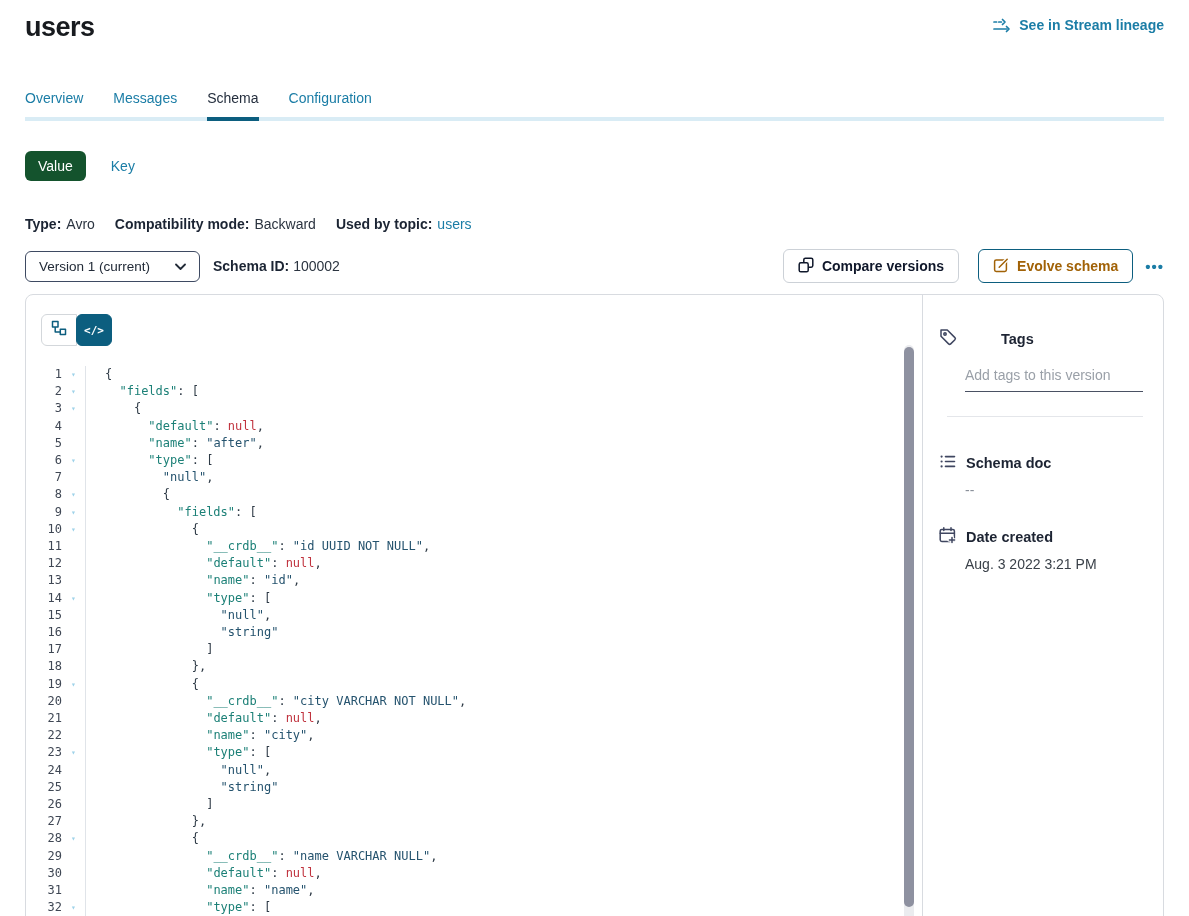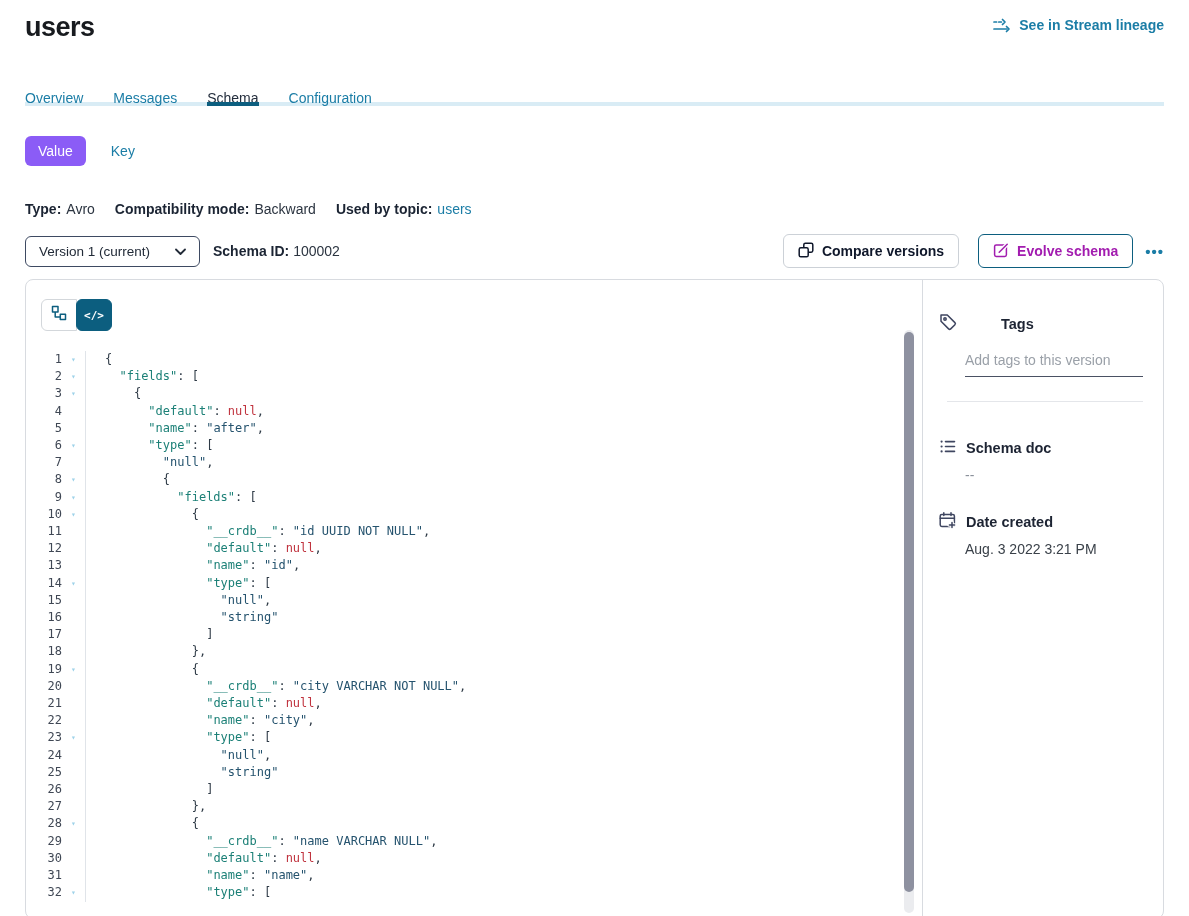--- a/index.html
+++ b/index.html
@@ -10,27 +10,27 @@
   
   .hdr { display:flex; justify-content:space-between; align-items:flex-start; padding-top:12px; }
   .title { font-size:27px; font-weight:800; letter-spacing:-0.5px; color:#181b1f; }
   .lineage { display:flex; align-items:center; gap:7px; color:#1b7da6; font-size:14px;
     font-weight:700; margin-top:5px; cursor:pointer; }
   .lineage svg { display:block; }
 
   
   .tabs { display:flex; gap:30px; margin-top:47px; position:relative; }
   .tabs .track { position:absolute; left:0; right:-0px; bottom:0; height:4px; background:#d9ecf5; width:1139px; }
-  .tab { font-size:14px; color:#1b7da6; padding-bottom:0; position:relative; cursor:pointer; z-index:1;text-align:right; }
+  .tab { font-size:14px; color:#1b7da6; padding-bottom:15px; position:relative; cursor:pointer; z-index:1;text-align:right; }
   .tab.active { color:#252f3e; font-weight:500; }
   .tab.active::after { content:""; position:absolute; left:0; right:0; bottom:0; height:4px; background:#0c5e7f; }
 
   
   .vk { margin-top:30px; display:flex; align-items:center; }
-  .btn-value { background:#8b5cf6; color:#fff; font-size:14px; padding:7px 13px; border:none;
+  .btn-value { background:#14532d; color:#fff; font-size:14px; padding:7px 13px; border:none;
     border-radius:6px; font-family:inherit; cursor:pointer; }
   .btn-key { color:#1b7da6; font-size:14px; margin-left:25px; background:none; border:none;
     font-family:inherit; cursor:pointer; }
 
   
   .meta { margin-top:35px; font-size:14px; display:flex; gap:20px; color:#2b3440; }
   .meta b { color:#1b2433; font-weight:700; }
   .meta .pair { display:flex; gap:5px; }
   .meta a { color:#1b7da6; text-decoration:none; cursor:pointer; }
 
@@ -39,21 +39,21 @@
   .select { width:175px; height:31px; border:1px solid #3e4a62; border-radius:6px; display:flex;
     align-items:center; justify-content:space-between; padding:0 13px; font-size:13.5px;
     color:#222b38; cursor:pointer; background:#fff; }
   .select svg { color:#222b38; }
   .schema-id { margin-left:13px; font-size:14px; }
   .schema-id b { color:#1b2433; }
   .right-actions { margin-left:auto; display:flex; align-items:center; }
   .btn-compare { display:flex; align-items:center; gap:8px; border:1px solid #ccd1d7; color:#0f172a;
     background:#fff; border-radius:6px; height:34px; padding:0 14px; font-size:14px; font-weight:700;
     font-family:inherit; cursor:default; }
-  .btn-evolve { display:flex; align-items:center; gap:8px; border:1px solid #0c5e7f; color:#a21caf;
+  .btn-evolve { display:flex; align-items:center; gap:8px; border:1px solid #0c5e7f; color:#a16207;
     background:#fff; border-radius:6px; height:34px; padding:0 14px; font-size:14px; font-weight:700;
     font-family:inherit; margin-left:19px; cursor:pointer; }
   .btn-more { color:#1b7da6; background:none; border:none; font-size:15px; font-weight:800;
     letter-spacing:1px; margin-left:12px; cursor:pointer; font-family:inherit; }
 
   
   .panel { margin-top:11px; border:1px solid #d8dbe0; border-radius:8px; height:640px;
     display:flex; overflow:hidden; background:#fff; }
   .editor { flex:1; position:relative; min-width:0; }
   .ed-toolbar { padding:19px 0 0 15px; }

